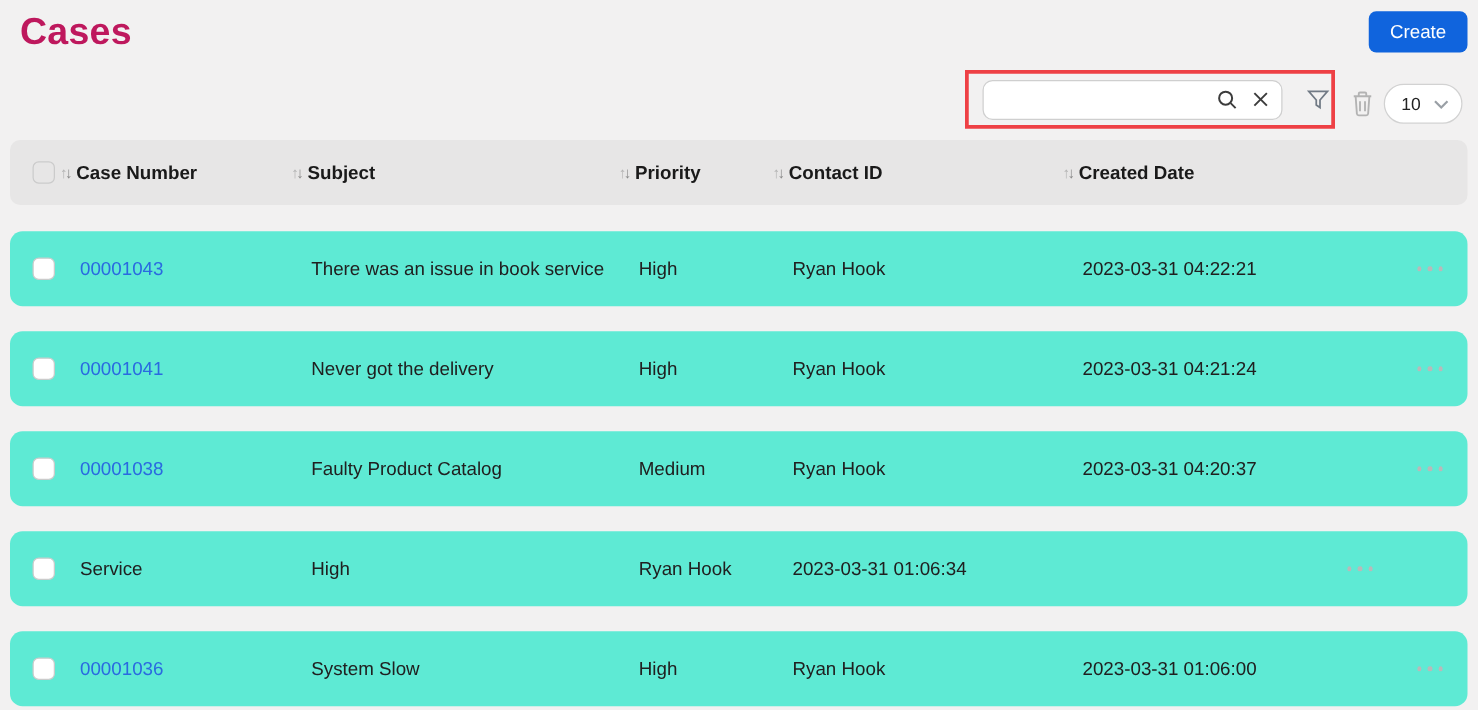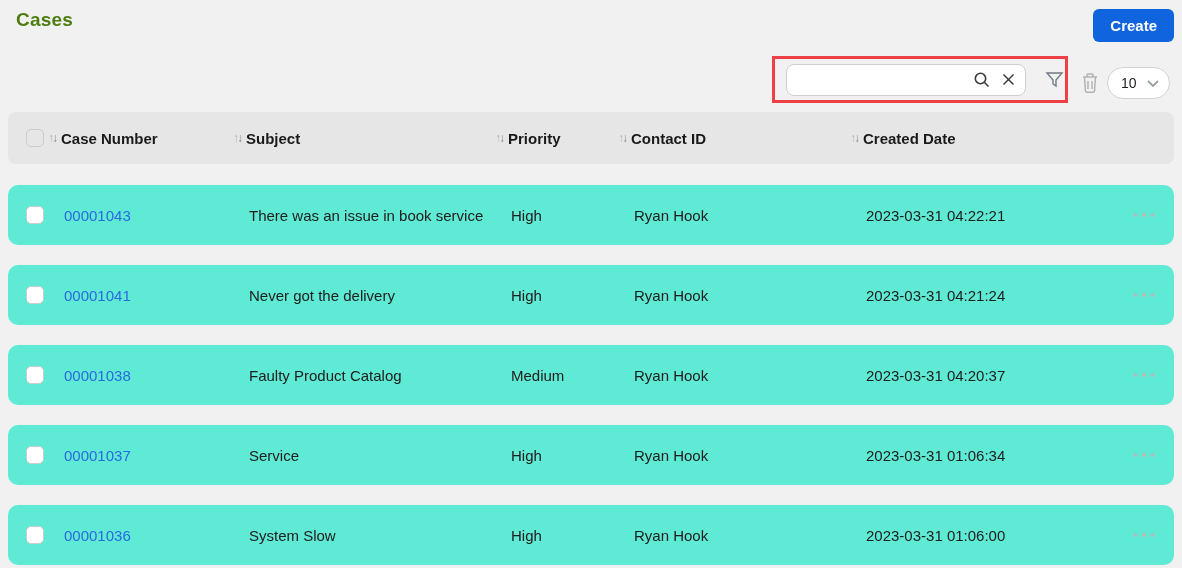--- a/index.html
+++ b/index.html
@@ -14,27 +14,27 @@
   body{
     font-family:"Liberation Sans", sans-serif;
     background:var(--page-bg);
     position:relative;
     overflow:hidden;
     color:#1f1f1f;
   }
   
   .page-title{
     position:absolute;left:16px;top:9px;
-    font-size:19px;font-weight:700;color:#4d7c0f;
+    font-size:30px;font-weight:700;color:#be185d;
     letter-spacing:.2px;
   }
   .create-btn{
     position:absolute;top:9px;right:8px;height:33px;
     background:var(--accent);color:#fff;border:none;border-radius:6px;
-    font-family:inherit;font-size:15px;font-weight:700;
+    font-family:inherit;font-size:15px;font-weight:400;
     padding:0 17px;cursor:pointer;
   }
   
   .redbox{
     position:absolute;left:772px;top:56px;width:296px;height:47px;
     border:3px solid var(--hl-red);
     display:flex;align-items:center;
     pointer-events:none;
   }
   .redbox > *{pointer-events:auto;}
@@ -223,21 +223,20 @@
     <span class="cell">2023-03-31 04:20:37</span>
     <button class="row-actions" aria-label="row actions">
       <span class="dot"></span>
           <span class="dot"></span>
           <span class="dot"></span>
     </button>
   </div>
 
   <div class="trow">
     <span class="checkbox"></span>
-    <span class="cell"><a class="cell-link">00001037</a></span>
     <span class="cell">Service</span>
     <span class="cell">High</span>
     <span class="cell">Ryan Hook</span>
     <span class="cell">2023-03-31 01:06:34</span>
     <button class="row-actions" aria-label="row actions">
       <span class="dot"></span>
           <span class="dot"></span>
           <span class="dot"></span>
     </button>
   </div>

